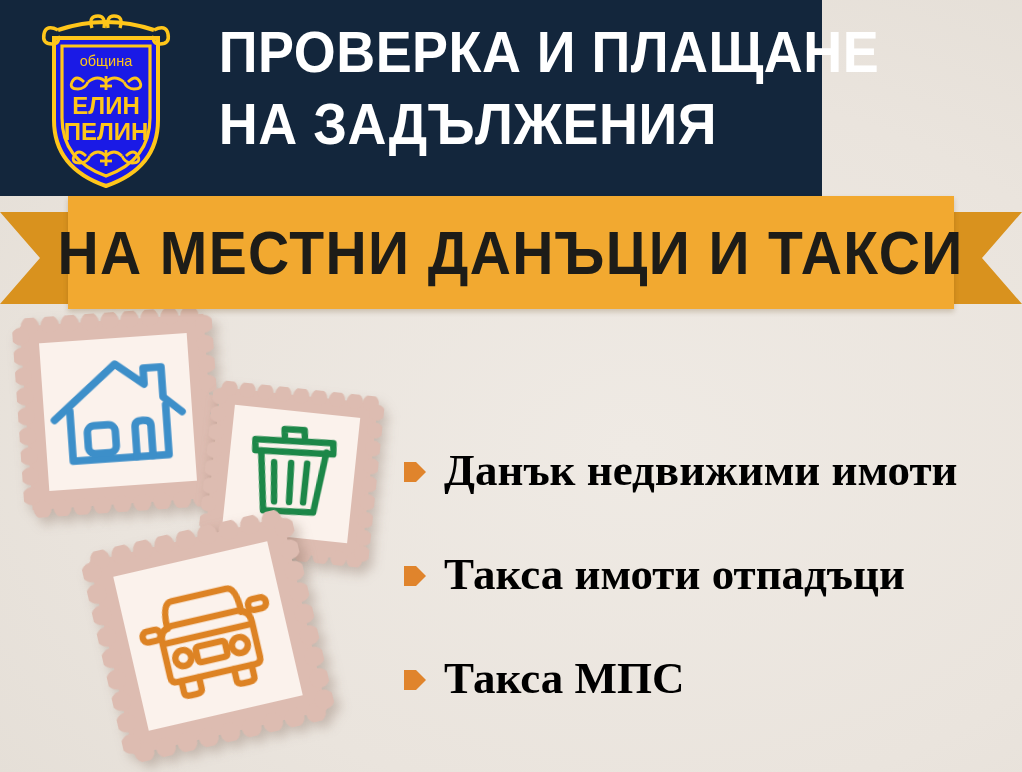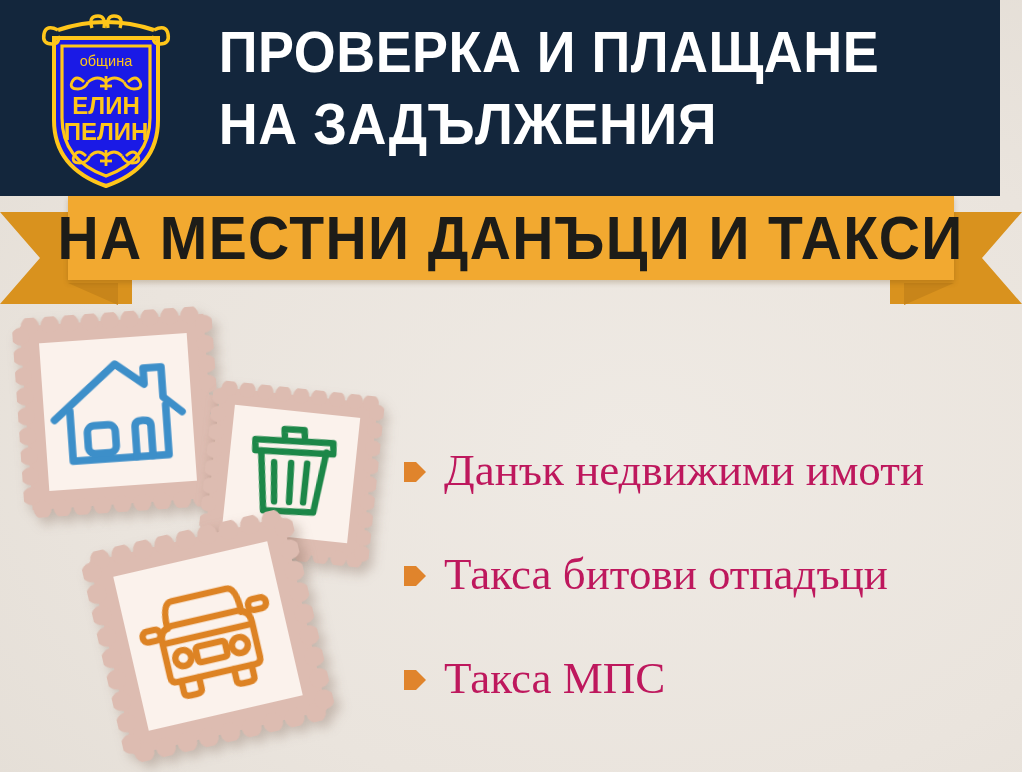--- a/index.html
+++ b/index.html
@@ -29,21 +29,21 @@
     inset: 0;
     background:
       radial-gradient(ellipse 900px 620px at 62% 58%, #efeae4 0%, #eae4dd 58%, #e3ddd5 100%);
     pointer-events: none;
   }
 
   
   .header {
     position: absolute;
     left: 0; top: 0;
-    width: 1000px;
+    width: 822px;
     height: 196px;
     background: #13263c;
     z-index: 5;
   }
   .header-inner {
     position: absolute;
     inset: 0;
     display: flex;
     align-items: flex-start;
   }
@@ -109,21 +109,21 @@
     background: #c8851a;
   }
   .ribbon-fold.left  { left: 68px;  clip-path: polygon(0 0, 50px 0, 50px 22px); }
   .ribbon-fold.right { right: 68px; clip-path: polygon(0 0, 50px 0, 0 22px); }
 
   .ribbon-band {
     position: absolute;
     left: 68px;
     top: 9px;
     width: 886px;
-    height: 84px;
+    height: 113px;
     background: #f2a930;
     box-shadow: 0 3px 5px rgba(90,60,10,0.22);
     display: flex;
     align-items: center;
     justify-content: center;
   }
   .ribbon-text {
     color: #1d1c18;
     font-family: "Liberation Sans Narrow", "Liberation Sans", "DejaVu Sans Condensed", sans-serif;
     font-weight: 700;
@@ -162,23 +162,23 @@
   }
   .bullet-marker {
     flex: 0 0 auto;
     width: 22px;
     height: 26px;
     margin-right: 18px;
     margin-top: 4px;
   }
   .bullet-marker svg { display: block; width: 22px; height: 26px; }
   .bullet-text {
-    color: #be185d;
+    color: #000000;
     font-family: "Liberation Serif", "DejaVu Serif", serif;
-    font-weight: 400;
+    font-weight: 700;
     font-size: 45px;
     line-height: 52px;
     white-space: nowrap;
   }
 </style>
 </head>
 <body>
 
 <div id="poster">
 
@@ -427,21 +427,21 @@
       </span>
       <span class="bullet-text">Данък недвижими имоти</span>
     </div>
 
     <div class="bullet-row">
       <span class="bullet-marker">
         <svg viewBox="0 0 22 26" aria-hidden="true">
           <path d="M0 3 L12 3 L22 13 L12 23 L0 23 Z" fill="#e0842c"></path>
         </svg>
       </span>
-      <span class="bullet-text">Такса битови отпадъци</span>
+      <span class="bullet-text">Такса имоти отпадъци</span>
     </div>
 
     <div class="bullet-row">
       <span class="bullet-marker">
         <svg viewBox="0 0 22 26" aria-hidden="true">
           <path d="M0 3 L12 3 L22 13 L12 23 L0 23 Z" fill="#e0842c"></path>
         </svg>
       </span>
       <span class="bullet-text">Такса МПС</span>
     </div>

